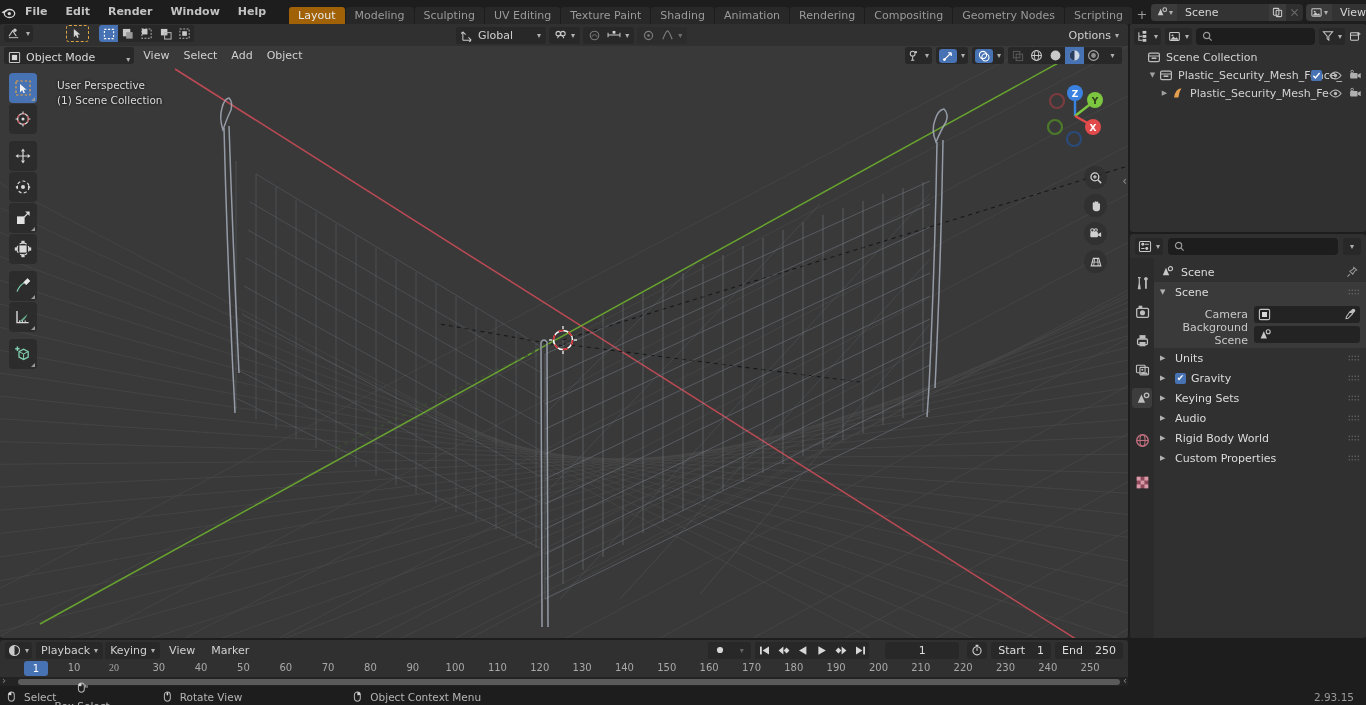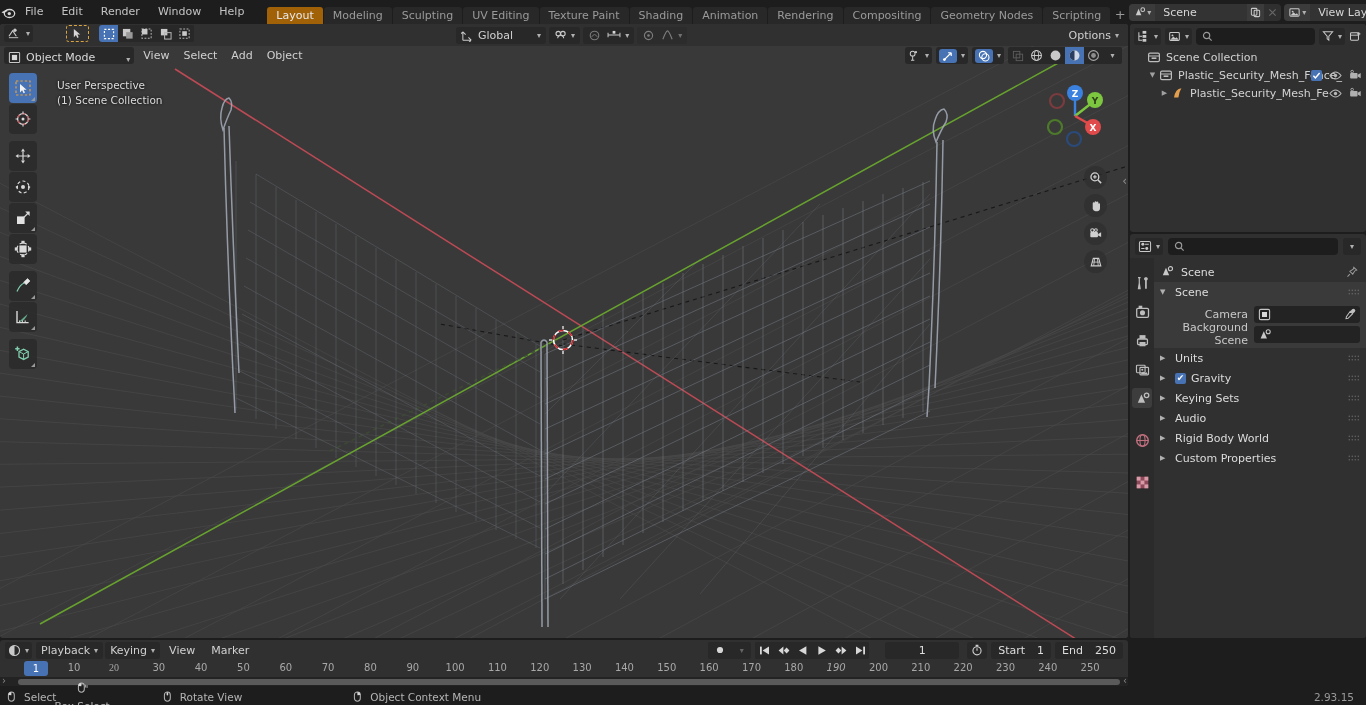--- a/index.html
+++ b/index.html
@@ -201,21 +201,21 @@
 <div id="app">
 
   <div id="topbar">
     <div class="blender-logo">
       <svg width="16" height="16" viewBox="0 0 16 16">
         <ellipse cx="9.5" cy="9.5" rx="5.2" ry="4" fill="none" stroke="#d6d6d6" stroke-width="1.3"></ellipse>
         <circle cx="9.3" cy="9.6" r="1.7" fill="#d6d6d6"></circle>
         <path d="M1.5 8.2 L6.5 5.4 L7.6 7.1 L3.2 9.2 Z" fill="#d6d6d6"></path>
       </svg>
     </div>
-    <div id="topbar-menus" style="display:flex;align-items:flex-end;">
+    <div id="topbar-menus" style="display:flex;align-items:flex-end;font-weight:bold;">
         <div class="menu-item">File</div>
         <div class="menu-item">Edit</div>
         <div class="menu-item">Render</div>
         <div class="menu-item">Window</div>
         <div class="menu-item">Help</div>
       </div>
     <div class="ws-tabs" id="ws-tabs">
         <div class="ws-tab active">Layout</div>
         <div class="ws-tab">Modeling</div>
         <div class="ws-tab">Sculpting</div>
@@ -1211,21 +1211,21 @@
         <div class="tick" style="left: 412.778px;">90</div>
         <div class="tick" style="left: 455.113px;">100</div>
         <div class="tick" style="left: 497.447px;">110</div>
         <div class="tick" style="left: 539.782px;">120</div>
         <div class="tick" style="left: 582.117px;">130</div>
         <div class="tick" style="left: 624.451px;">140</div>
         <div class="tick" style="left: 666.786px;">150</div>
         <div class="tick" style="left: 709.121px;">160</div>
         <div class="tick" style="left: 751.455px;">170</div>
         <div class="tick" style="left: 793.79px;">180</div>
-        <div class="tick" style="left: 836.125px; font-style: italic;">190</div>
+        <div class="tick" style="left: 836.125px;">190</div>
         <div class="tick" style="left: 878.459px;">200</div>
         <div class="tick" style="left: 920.794px;">210</div>
         <div class="tick" style="left: 963.128px;">220</div>
         <div class="tick" style="left: 1005.46px;">230</div>
         <div class="tick" style="left: 1047.8px;">240</div>
         <div class="tick" style="left: 1090.13px;">250</div>
         <div id="playhead" style="left: 36px;">1</div>
       </div>
     <div id="tl-scroll">
       <div class="bar"></div>

